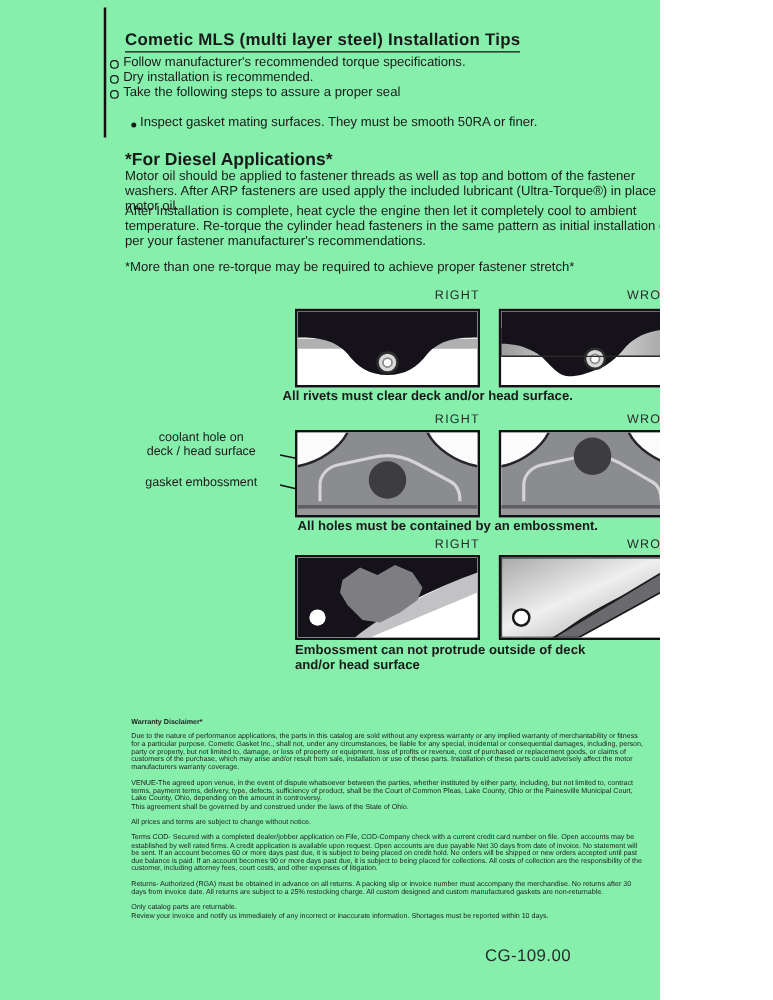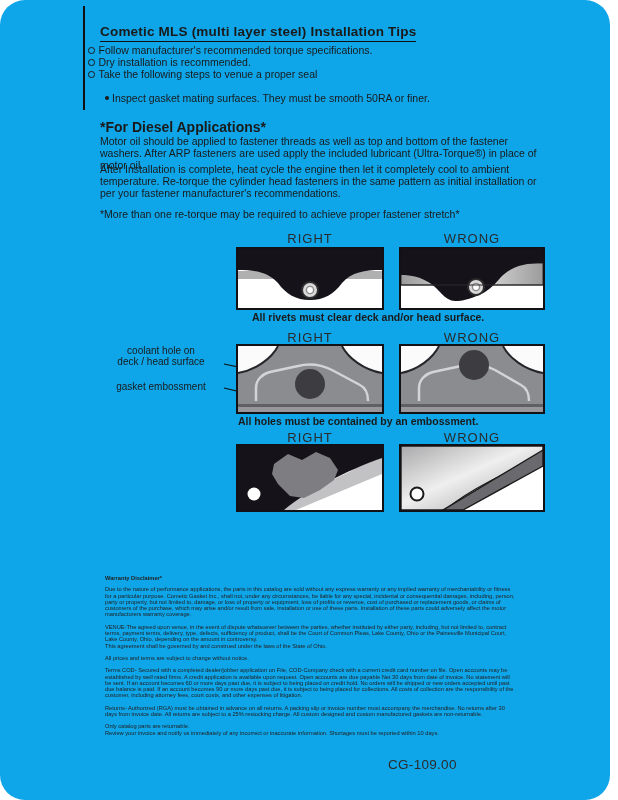--- a/index.html
+++ b/index.html
@@ -1,44 +1,44 @@
 <!DOCTYPE html>
 <html><head>
 <meta charset="utf-8">
 <style>
   html,body{margin:0;padding:0;background:#fff;}
   .page{
-    position:relative;width:610px;height:800px;background:#0ea5e9;overflow:hidden;
-    font-family:"Liberation Sans", sans-serif;color:#1a1a1a;border-radius:25px;
+    position:relative;width:528px;height:800px;background:#86efac;overflow:hidden;
+    font-family:"Liberation Sans", sans-serif;color:#1a1a1a;
   }
   .abs{position:absolute;}
 
   
   .left-rule{left:83px;top:6px;width:2px;height:104px;background:#111;}
 
   
   .title{left:100px;top:24px;font-size:13.5px;font-weight:bold;letter-spacing:.2px;}
   .title span{border-bottom:1.6px solid #111;padding-bottom:2px;}
 
   
   .bullets{left:88px;top:44px;width:460px;font-size:10.5px;line-height:12px;}
-  .b-line{display:flex;align-items:flex-start;margin-bottom:0;}
+  .b-line{display:flex;align-items:center;margin-bottom:0;}
   .b-line .mk{flex:0 0 auto;width:4.5px;height:4.5px;border:1px solid #1a1a1a;border-radius:50%;margin:3px 4px 0 0;}
   .b-sub{padding-left:17px;margin-top:12px;}
   .b-sub .mk{background:#1a1a1a;border:none;width:4px;height:4px;margin:3.5px 3px 0 0;}
 
   
   .diesel-h{left:100px;top:119px;font-size:14px;font-weight:bold;}
   .para{left:100px;width:448px;font-size:10.5px;line-height:11.8px;}
   .p1{top:136px;}
   .p2{top:164px;}
   .p3{top:209px;}
 
   
-  .dg-label{font-size:13px;letter-spacing:1px;color:#2a2a2a;text-align:center;width:148px;}
+  .dg-label{font-size:10px;letter-spacing:1px;color:#2a2a2a;text-align:right;width:148px;}
   .panel{border:2px solid #121216;background:#fff;line-height:0;}
   .caption{font-size:10.5px;font-weight:bold;line-height:11.5px;}
 
   
   .ann{font-size:10px;line-height:11px;text-align:center;width:122px;left:100px;}
 
   
   .disc{left:105px;top:575px;width:412px;font-size:5.7px;line-height:6.3px;color:#222;}
   .disc p{margin:0 0 6px 0;}
   .disc p.tight{margin-bottom:0;}
@@ -61,21 +61,21 @@
     <div class="b-line">
       <span class="mk"></span>
       <span>Follow manufacturer's recommended torque specifications.</span>
     </div>
     <div class="b-line">
       <span class="mk"></span>
       <span>Dry installation is recommended.</span>
     </div>
     <div class="b-line">
       <span class="mk"></span>
-      <span>Take the following steps to venue a proper seal</span>
+      <span>Take the following steps to assure a proper seal</span>
     </div>
     <div class="b-line b-sub">
       <span class="mk"></span>
       <span>Inspect gasket mating surfaces.  They must be smooth 50RA or finer.</span>
     </div>
   </div>
 
   <div class="abs diesel-h">*For Diesel Applications*</div>
   <div class="abs para p1">Motor oil should be applied to fastener threads as well as top and bottom of the fastener washers. After ARP fasteners are used apply the included lubricant (Ultra-Torque®) in place of motor oil.</div>
   <div class="abs para p2">After Installation is complete, heat cycle the engine then let it completely cool to ambient temperature. Re-torque the cylinder head fasteners in the same pattern as initial installation or per your fastener manufacturer's recommendations.</div>
@@ -103,21 +103,21 @@
         </linearGradient>
       </defs>
       <rect x="0" y="0" width="142" height="59" fill="#ffffff"></rect>
       <rect x="0" y="14" width="142" height="22" fill="url(#gband1)" stroke="#2b2b2b" stroke-width="1"></rect>
       <path d="M0,0 H142 V14 C122,14 110,18 100,28 C92,38 84,44 78,46 C68,50 62,52 54,52 C44,52 38,40 29,34 C19,28 11,26 0,26 Z" fill="#16121a"></path>
       <circle cx="75" cy="38" r="8" fill="#d9d9d9" stroke="#2e2e2e" stroke-width="2"></circle>
       <circle cx="75" cy="38" r="3.6" fill="#ffffff" stroke="#8a8a8a" stroke-width="1.4"></circle>
       <line x1="0" y1="36" x2="142" y2="36" stroke="#2b2b2b" stroke-width="1"></line>
     </svg>
   </div>
-  <div class="abs caption" style="left:252px;top:312px;width:310px;">All rivets must clear deck and/or head surface.</div>
+  <div class="abs caption" style="left:226px;top:312px;width:310px;">All rivets must clear deck and/or head surface.</div>
 
   <div class="abs dg-label" style="left:236px;top:330px;">RIGHT</div>
   <div class="abs dg-label" style="left:398px;top:330px;">WRONG</div>
 
   <div class="abs ann" style="top:345px;">
     <div>coolant hole on</div>
     <div>deck / head surface</div>
   </div>
   <div class="abs ann" style="top:381px;">gasket embossment</div>
 
@@ -174,20 +174,24 @@
             <stop offset="0.45" stop-color="#efefef"></stop>
             <stop offset="1" stop-color="#9b9b9d"></stop>
         </linearGradient>
       </defs>
       <rect x="0" y="0" width="142" height="64" fill="#ffffff"></rect>
       <path d="M0,0 H142 V12 C108,24 68,44 44,64 L0,64 Z" fill="url(#gband3)" stroke="#1a1a1a" stroke-width="1.4"></path>
       <polygon points="142,4 142,20 62,64 42,64" fill="#6a6a6e" stroke="#1a1a1a" stroke-width="1.4"></polygon>
       <circle cx="16" cy="48" r="6.5" fill="#ffffff" stroke="#1a1a1a" stroke-width="2"></circle>
     </svg>
   </div>
+  <div class="abs caption" style="left:236px;top:515px;width:310px;">
+    <div>Embossment can not protrude outside of deck</div>
+    <div>and/or head surface</div>
+  </div>
 
   <div class="abs disc">
     <p class="dh">Warranty Disclaimer*</p>
     <p>Due to the nature of performance applications, the parts in this catalog are sold without any express warranty or any implied warranty of merchantability or fitness for a particular purpose.  Cometic Gasket Inc., shall not, under any circumstances, be liable for any special, incidental or consequential damages, including, person, party or property, but not limited to, damage, or loss of property or equipment, loss of profits or revenue, cost of purchased or replacement goods, or claims of customers of the purchase, which may arise and/or result from sale, installation or use of these parts.  Installation of these parts could adversely affect the motor manufacturers warranty coverage.</p>
     <p class="tight">VENUE-The agreed upon venue, in the event of dispute whatsoever between the parties, whether instituted by either party, including, but not limited to, contract terms, payment terms, delivery, type, defects, sufficiency of product, shall be the Court of Common Pleas, Lake County, Ohio or the Painesville Municipal Court, Lake County, Ohio, depending on the amount in controversy.</p>
     <p>This agreement shall be governed by and construed under the laws of the State of Ohio.</p>
     <p>All prices and terms are subject to change without notice.</p>
     <p>Terms COD- Secured with a completed dealer/jobber application on File, COD-Company check with a current credit card number on file.  Open accounts may be established by well rated firms.  A credit application is available upon request.  Open accounts are due payable Net 30 days from date of invoice.  No statement will be sent.  If an account becomes 60 or more days past due, it is subject to being placed on credit hold.  No orders will be shipped or new orders accepted until past due balance is paid.  If an account becomes 90 or more days past due, it is subject to being placed for collections.  All costs of collection are the responsibility of the customer, including attorney fees, court costs, and other expenses of litigation.</p>
     <p>Returns- Authorized (RGA) must be obtained in advance on all returns.  A packing slip or invoice number must accompany the merchandise.  No returns after 30 days from invoice date.  All returns are subject to a 25% restocking charge.  All custom designed and custom manufactured gaskets are non-returnable.</p>
     <p class="tight">Only catalog parts are returnable.</p>

